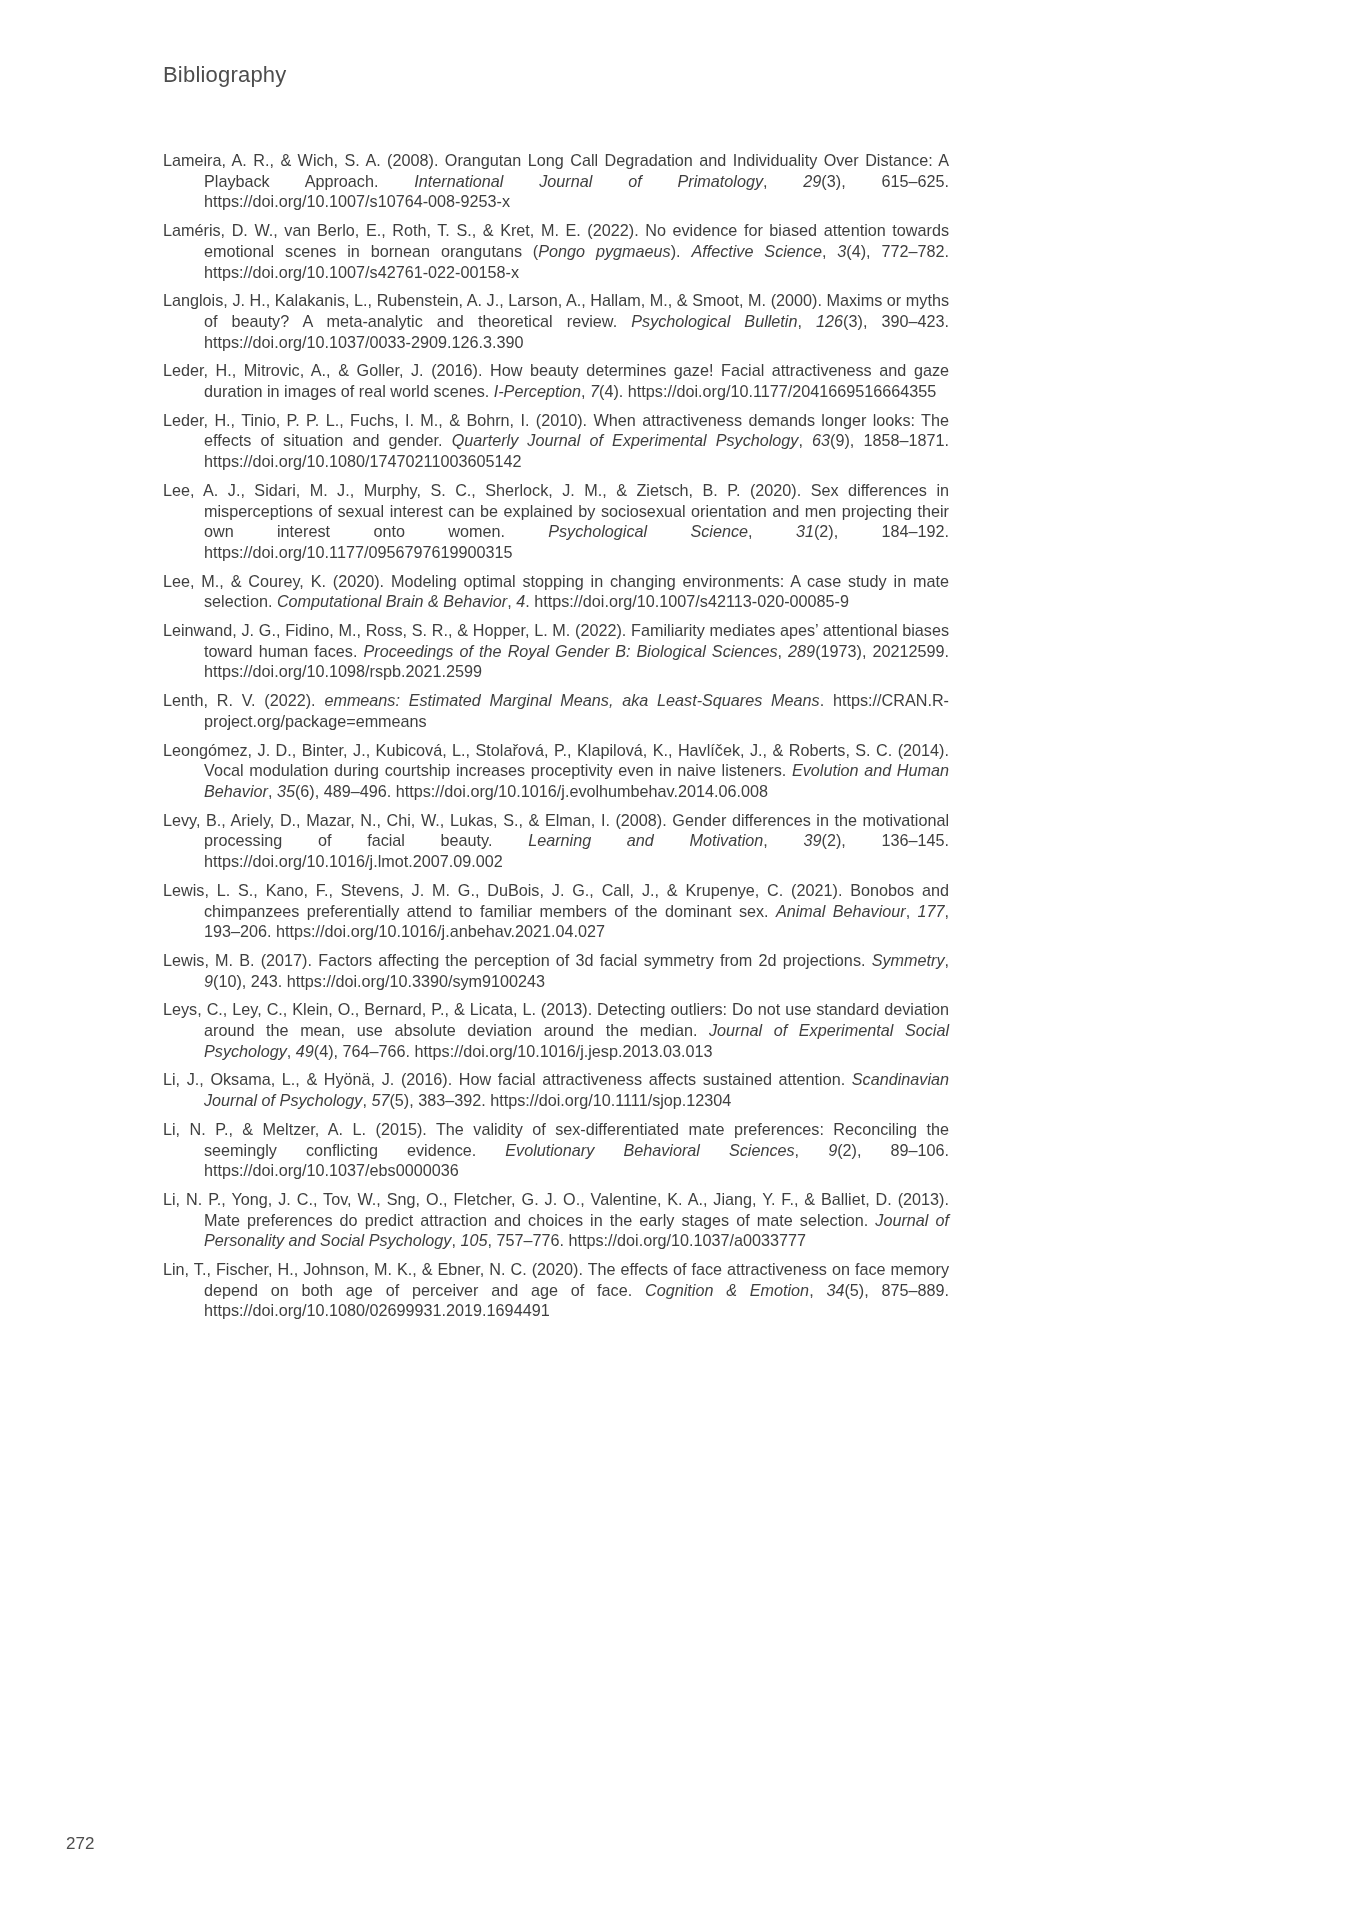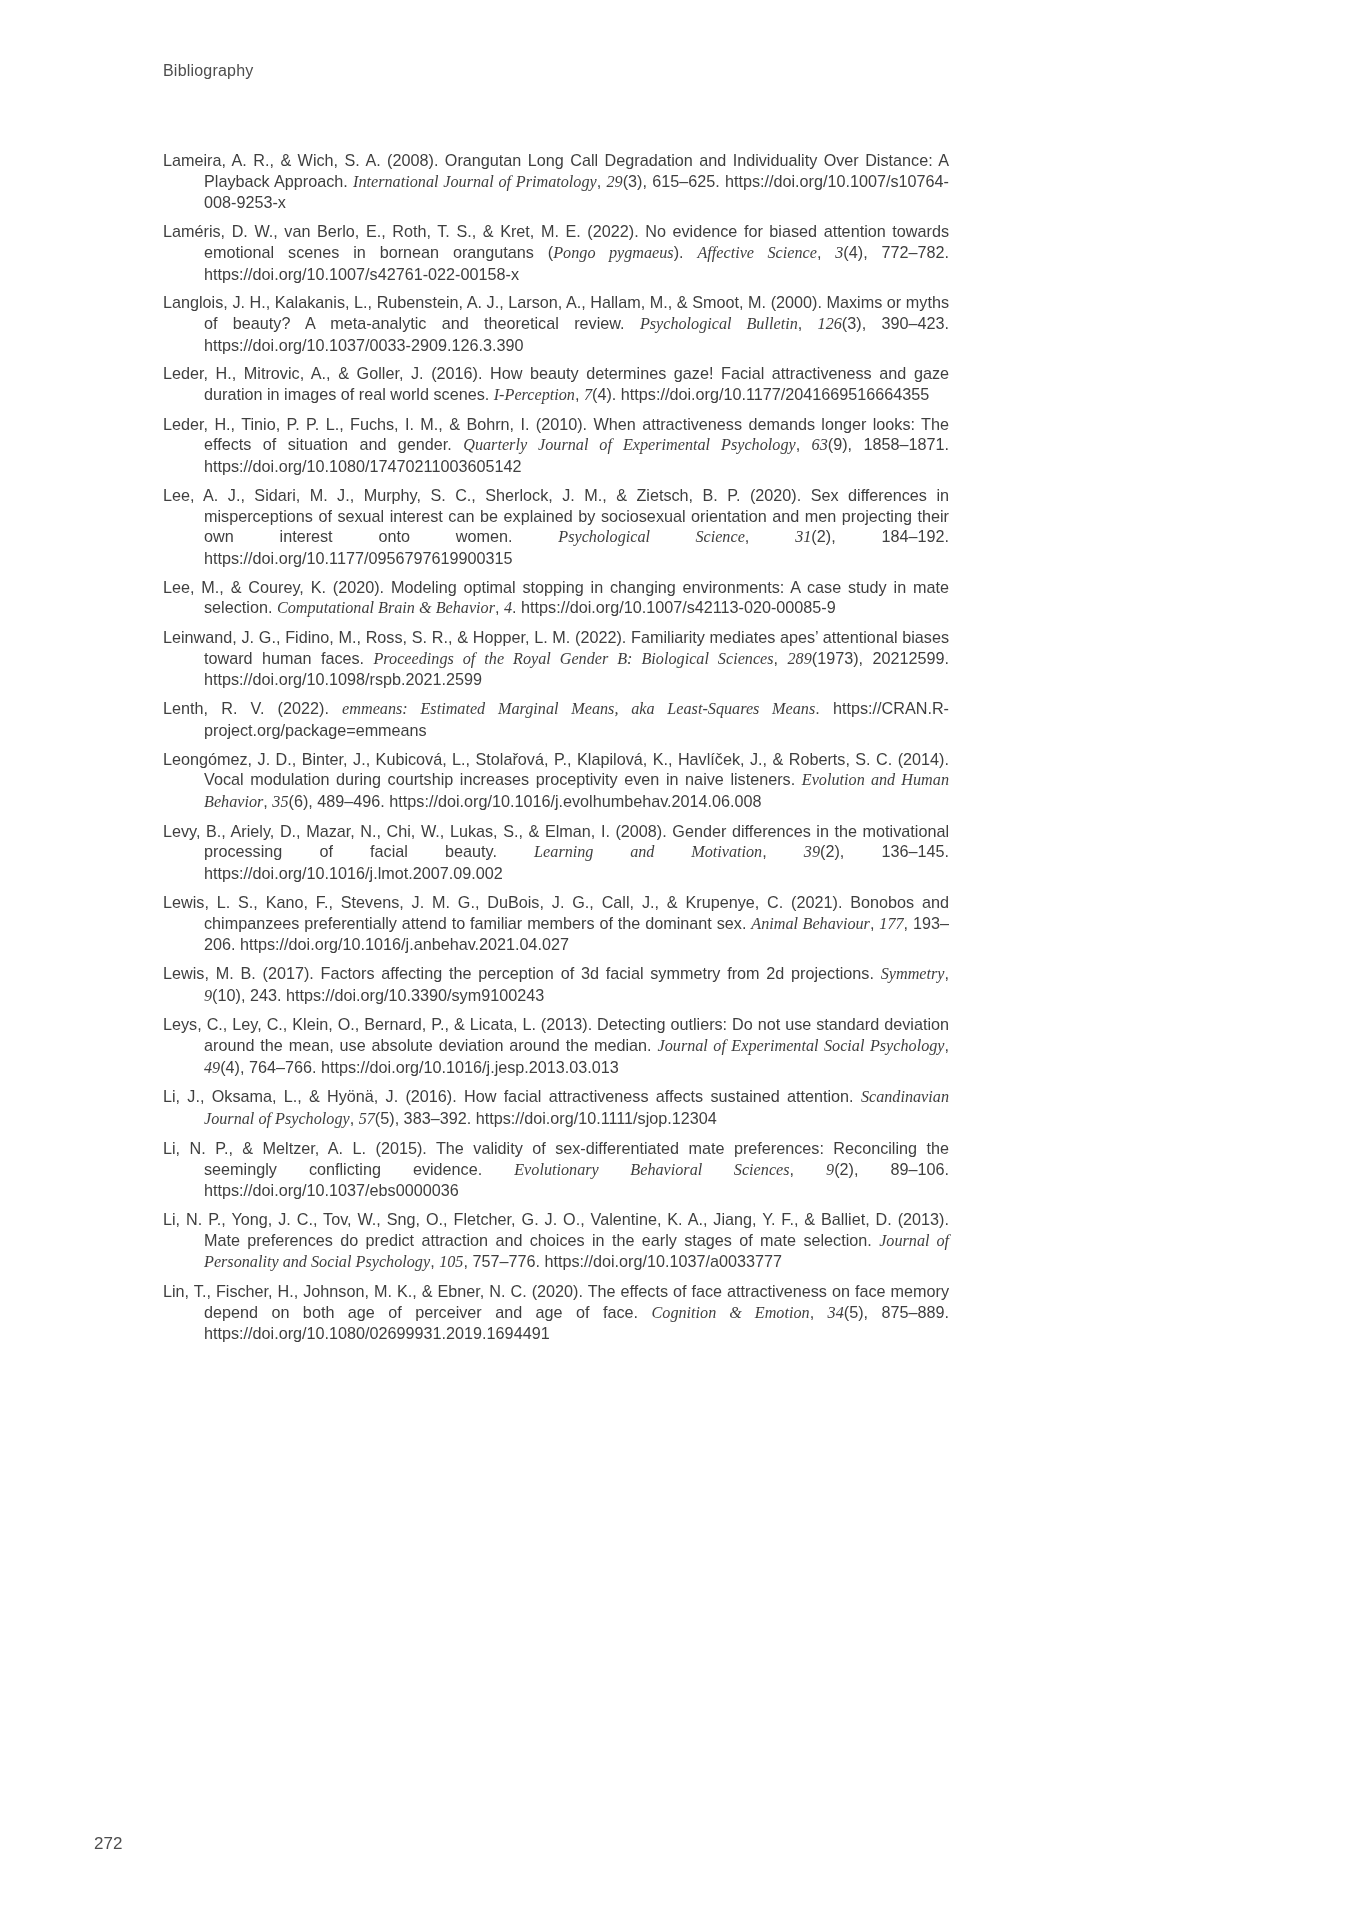--- a/index.html
+++ b/index.html
@@ -14,21 +14,21 @@
     position: relative;
     width: 1358px;
     height: 1920px;
     background: #ffffff;
     overflow: hidden;
   }
   .running-header {
     position: absolute;
     left: 163px;
     top: 62px;
-    font-size: 16px;
+    font-size: 22px;
     font-weight: 400;
     color: #4d4d4d;
     letter-spacing: 0.2px;
   }
   .refs {
     position: absolute;
     left: 163px;
     top: 150px;
     width: 786px;
   }
@@ -37,29 +37,27 @@
     line-height: 20.7px;
     color: #3f3f3f;
     text-align: justify;
     padding-left: 41px;
     text-indent: -41px;
     margin-bottom: 8px;
     overflow-wrap: break-word;
   }
   .ref .it {
     font-style: italic;
-    font-family: Liberation Serif, serif;
   }
   .page-number {
     position: absolute;
     left: 66px;
     top: 1834px;
     font-size: 17px;
     color: #4d4d4d;
-    margin-left: 28px;
   }
 </style>
 </head>
 <body>
 
 <div class="page">
   <div class="running-header">Bibliography</div>
 
   <div class="refs">
       <p class="ref"><span>Lameira, A. R., &amp; Wich, S. A. (2008). Orangutan Long Call Degradation and Individuality Over Distance: A Playback Approach. </span><span class="it">International Journal of Primatology</span><span>, </span><span class="it">29</span><span>(3), 615–625. https://doi.org/10.1007/s10764-008-9253-x</span></p>

